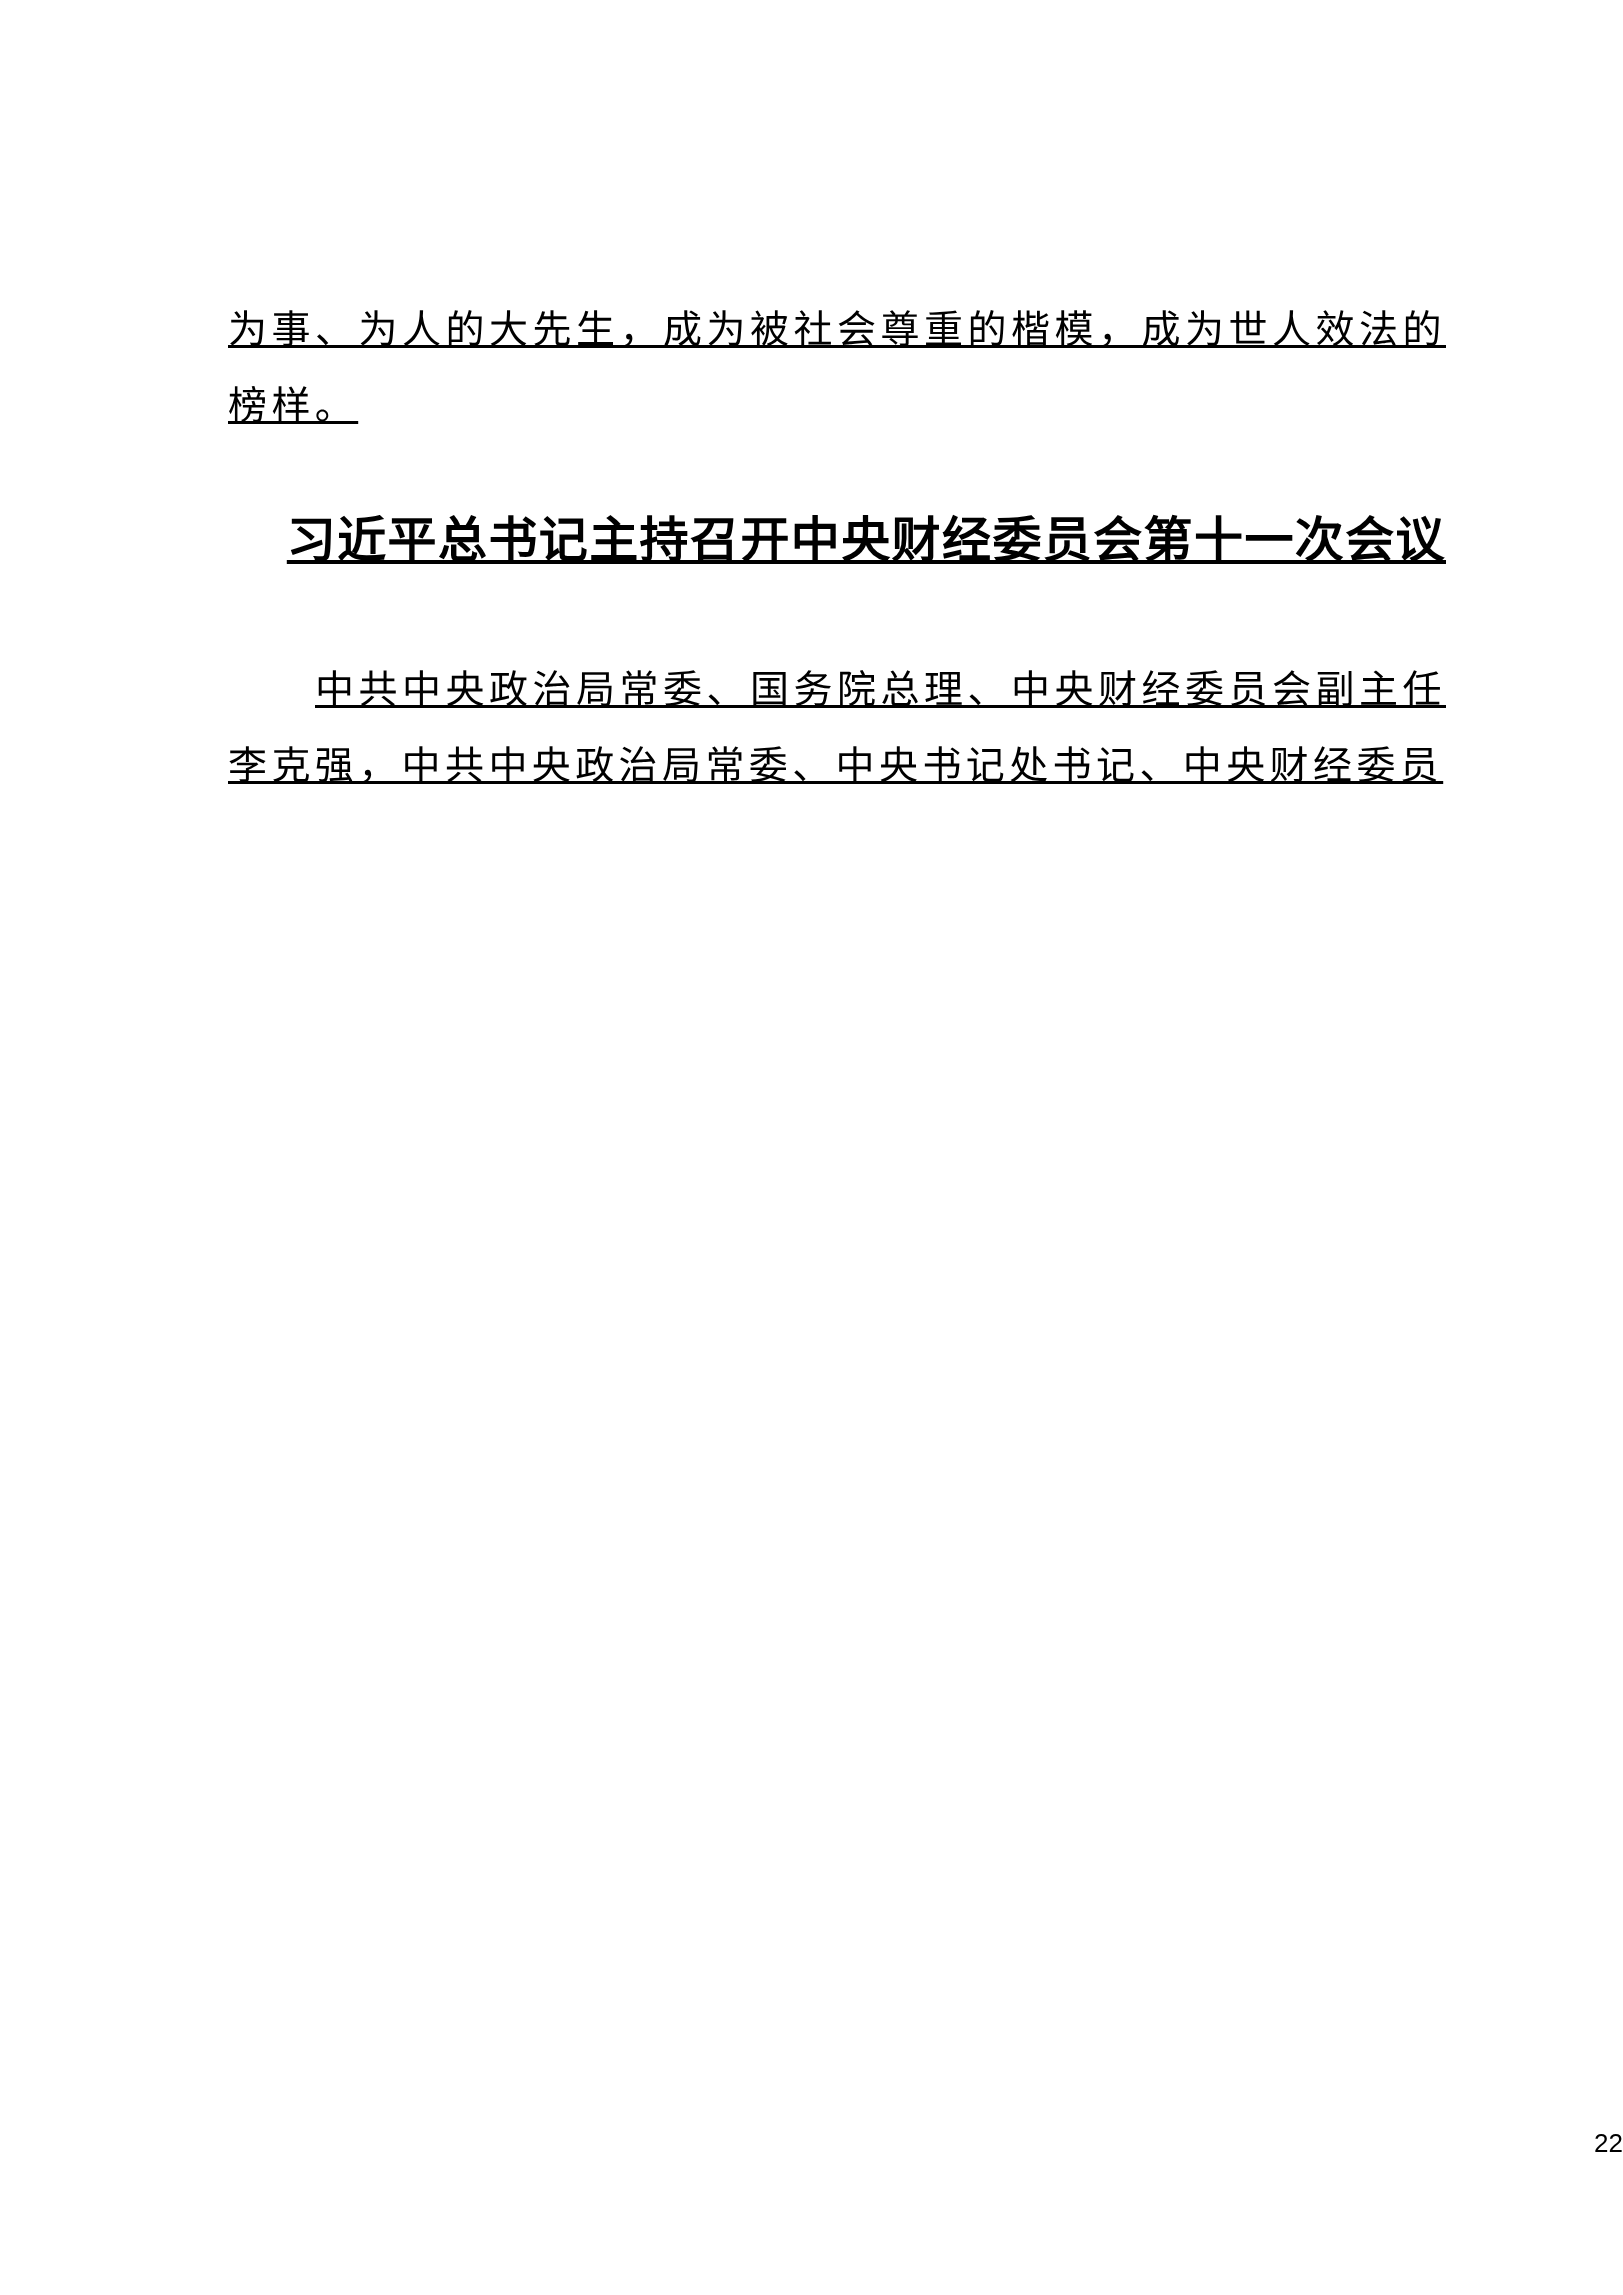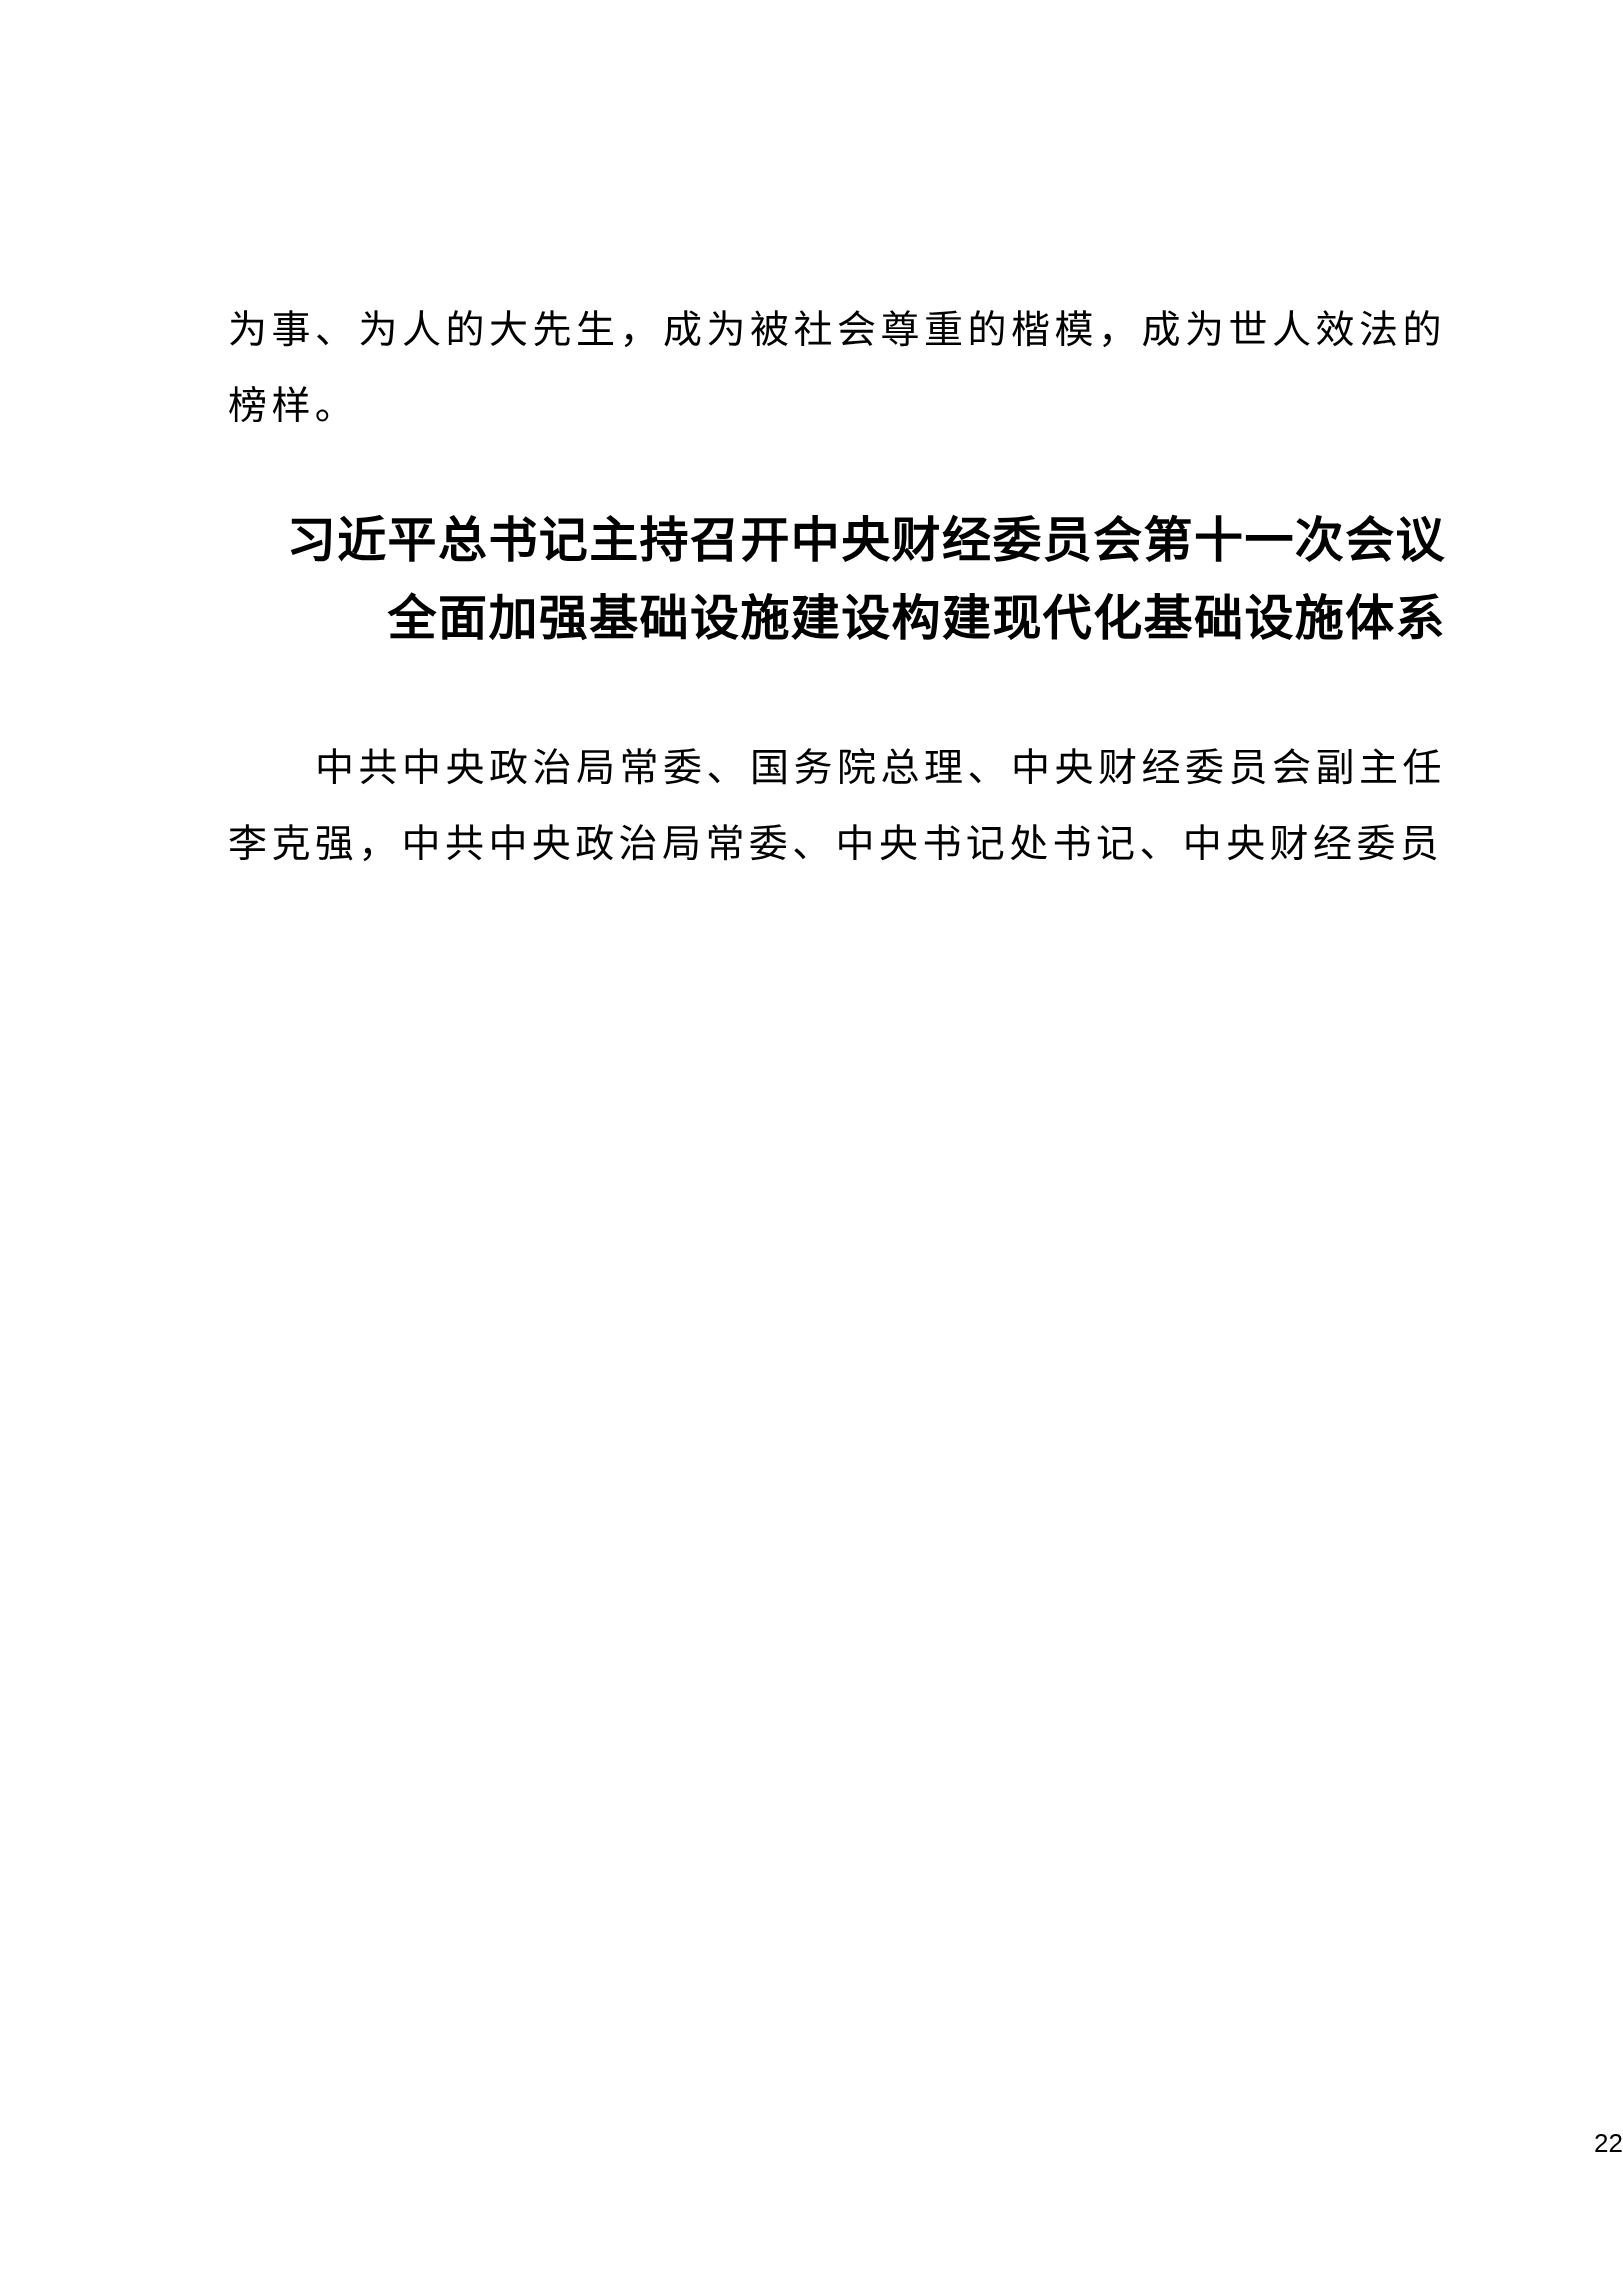--- a/index.html
+++ b/index.html
@@ -15,20 +15,21 @@
     overflow: hidden;
     font-family: "Liberation Serif", "DejaVu Serif", serif;
     color: #000000;
   }
   .content {
     position: absolute;
     left: 228px;
     top: 0;
     width: 1218px;
     padding-top: 292px;
+    text-decoration: underline;
   }
   .body-par {
     margin: 0;
     font-size: 39px;
     line-height: 76px;
     letter-spacing: 4.4px;
     text-align: justify;
     text-justify: inter-character;
     word-break: break-all;
     line-break: strict;
@@ -64,21 +65,20 @@
 <body>
 
 <div class="page">
   <div class="content">
 
     <p class="body-par">为事、为人的大先生，成为被社会尊重的楷模，成为世人效法的榜样。</p>
 
 
     <h1 class="section-heading">
       <span class="heading-line">习近平总书记主持召开中央财经委员会第十一次会议</span>
-      <span class="heading-line">全面加强基础设施建设构建现代化基础设施体系</span>
     </h1>
 
 
     <p class="body-par indent2">中共中央政治局常委、国务院总理、中央财经委员会副主任李克强，中共中央政治局常委、中央书记处书记、中央财经委员</p>
 
   </div>
 
   <div class="footer-pageno">22</div>
 </div>
 

